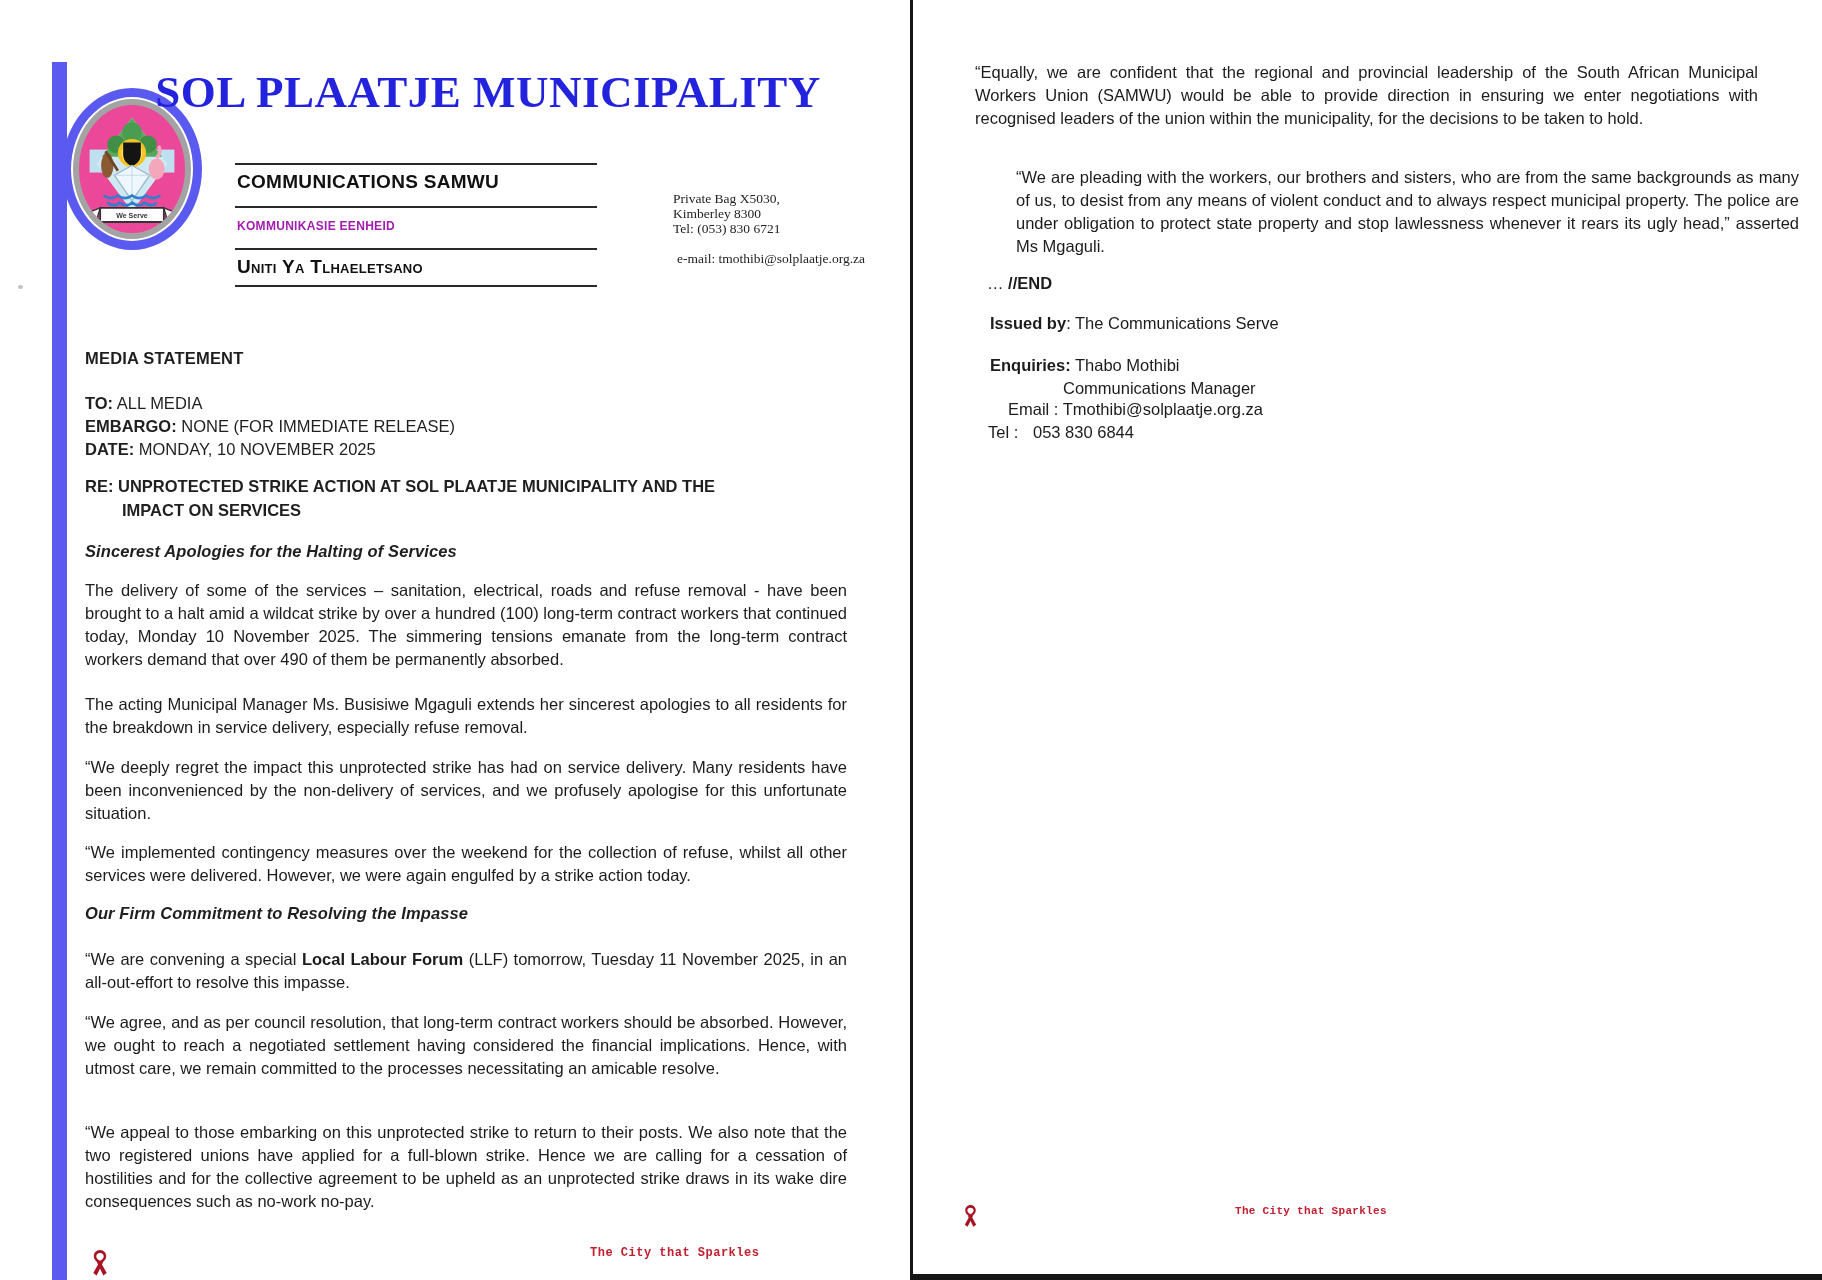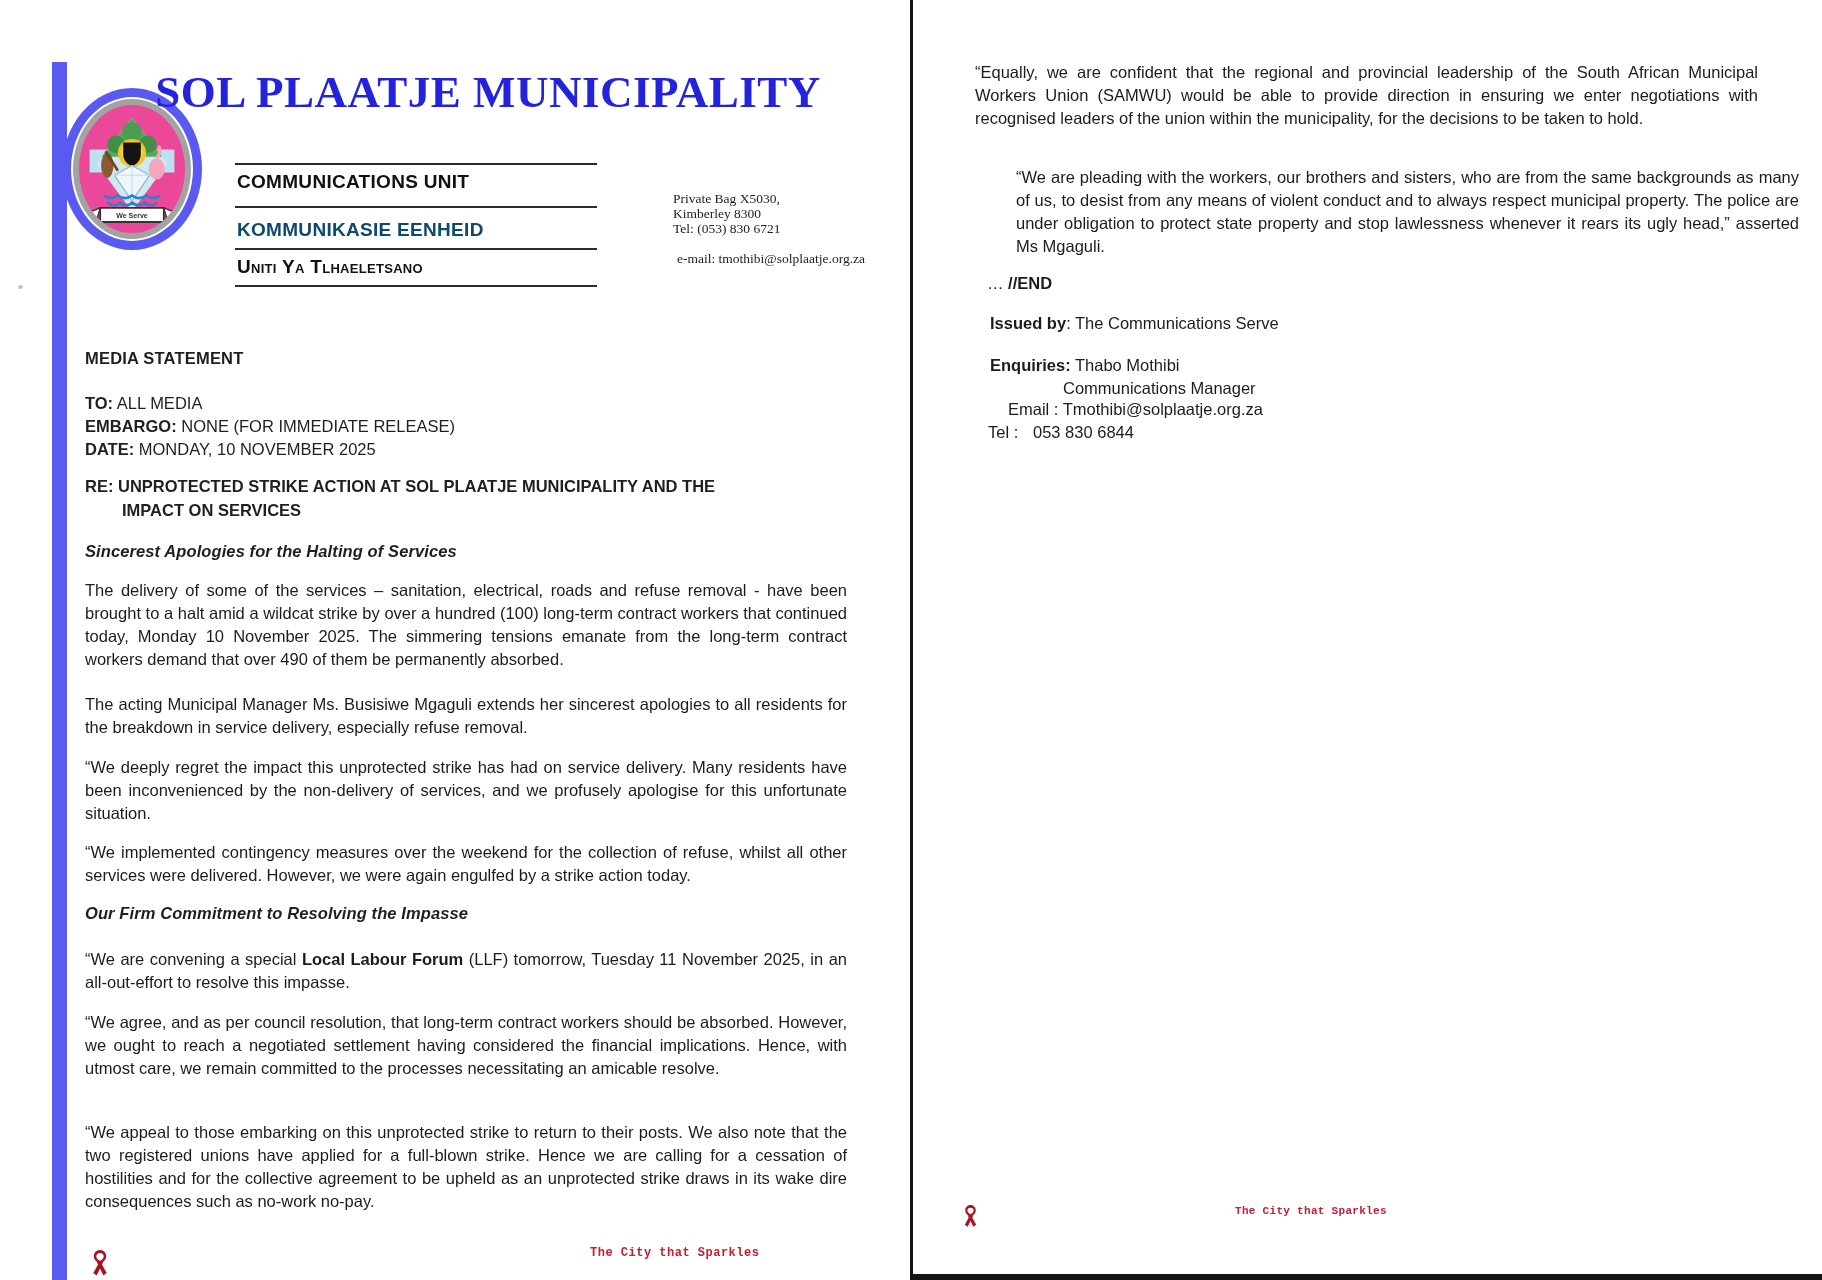--- a/index.html
+++ b/index.html
@@ -13,21 +13,21 @@
   .logo-ring{left:62px;top:88px;width:140px;height:162px;border:9px solid #5a5af0;border-radius:50%;background:#fff;box-sizing:border-box;}
   .logo-inner{position:absolute;left:2px;top:2px;right:2px;bottom:2px;border:6px solid #a3a3a3;border-radius:50%;overflow:hidden;background:#ec4899;}
   .logo-inner svg{width:100%;height:100%;display:block;}
   .doc-title{
     left:488px;top:66px;transform:translateX(-50%);white-space:nowrap;
     font-family:"Liberation Serif",serif;font-weight:bold;font-size:45px;
     color:#2323dd;letter-spacing:0.5px;
   }
   .unit-rule{left:235px;width:362px;height:0;border-top:2px solid #2a2a2a;}
   .unit-line1{left:237px;top:171px;font-size:19px;font-weight:bold;letter-spacing:0.3px;color:#111;}
-  .unit-line2{left:237px;top:219px;font-size:19px;font-weight:bold;letter-spacing:0.3px;color:#0c4a6e;}
+  .unit-line2{left:237px;top:219px;font-size:12px;font-weight:bold;letter-spacing:0.3px;color:#a21caf;}
   .unit-line3{left:237px;top:256px;font-size:19px;font-weight:bold;font-variant:small-caps;letter-spacing:0.3px;color:#111;}
   .addr{left:673px;top:191px;font-family:"Liberation Serif",serif;font-size:13.5px;line-height:15px;color:#222;}
   .addr-email{left:677px;top:251px;font-family:"Liberation Serif",serif;font-size:13.5px;color:#222;text-align:right;}
   
   .meta-heading{left:85px;top:349px;font-size:16.5px;font-weight:bold;letter-spacing:0.2px;}
   .meta-line{font-size:16.5px;line-height:23px;left:85px;}
   .meta-line b{font-weight:bold;}
   .re-block{left:85px;top:475px;font-size:16.5px;font-weight:bold;line-height:23.5px;}
   .re-block .l2{margin-left:37px;}
   .sec-heading{left:85px;font-size:16.5px;font-weight:bold;font-style:italic;letter-spacing:0.1px;}
@@ -79,21 +79,21 @@
         <path d="M106 118 l-10 -4 3 10 -3 10 10 -4 Z" fill="#fff" stroke="#333" stroke-width="1.5"></path>
         <path d="M24 114 h72 v16 h-72 Z" fill="#ffffff" stroke="#333" stroke-width="2"></path>
         <text x="60" y="125" text-anchor="middle" font-size="8" font-weight="bold" fill="#333" font-family="Liberation Sans, sans-serif">We Serve</text>
       </svg>
     </div>
   </div>
 
   <div class="abs doc-title">SOL PLAATJE MUNICIPALITY</div>
 
   <div class="abs unit-rule" style="top:163px;"></div>
-  <div class="abs unit-line1">COMMUNICATIONS UNIT</div>
+  <div class="abs unit-line1">COMMUNICATIONS SAMWU</div>
   <div class="abs unit-rule" style="top:206px;"></div>
   <div class="abs unit-line2">KOMMUNIKASIE EENHEID</div>
   <div class="abs unit-rule" style="top:248px;"></div>
   <div class="abs unit-line3">Uniti Ya Tlhaeletsano</div>
   <div class="abs unit-rule" style="top:285px;"></div>
 
   <div class="abs addr">
     <div>Private Bag X5030,</div>
     <div>Kimberley 8300</div>
     <div>Tel: (053) 830 6721</div>

